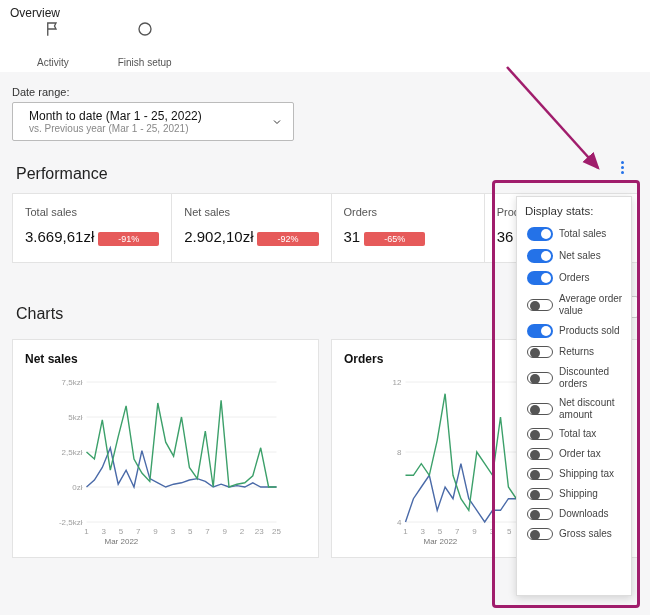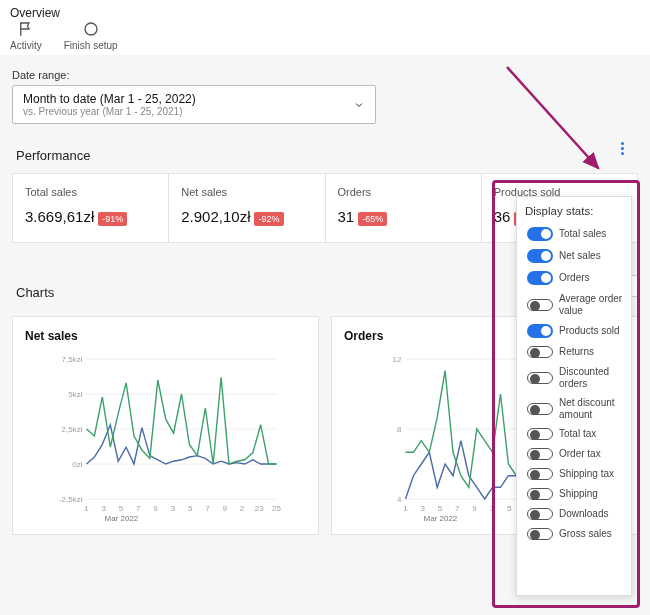--- a/index.html
+++ b/index.html
@@ -1,39 +1,39 @@
 <!DOCTYPE html>
 <html><head>
 <meta charset="utf-8">
 <style>
   * { box-sizing: border-box; }
   html, body { margin: 0; padding: 0; }
   body { width: 650px; height: 615px; font-family: -apple-system, Helvetica, Arial, sans-serif; font-size: 12px; color: #222; background: #fff; position: relative; overflow: hidden; }
   .header { display: flex; align-items: flex-start; justify-content: space-between; padding: 6px 10px 4px 10px; flex-direction: column; }
   .page-title { font-size: 12px; font-weight: 400; }
   .header-actions { display: flex; gap: 22px; }
-  .hact { display: flex; flex-direction: column; align-items: center; gap: 2px; font-size: 10px; color: #555; cursor: pointer; }
+  .hact { display: flex; flex-direction: column; align-items: center; gap: 19px; font-size: 10px; color: #555; cursor: pointer; margin-left: 27px; }
   .hact svg { width: 18px; height: 18px; }
   .main-area { background: #f6f6f7; padding: 14px 12px 10px 12px; height: 560px; }
   .dr-label { font-size: 11px; color: #333; margin-bottom: 4px; display: block; }
-  .dr-select { background: #fff; border: 1px solid #bbb; border-radius: 2px; width: 364px; padding: 6px 30px 6px 10px; position: relative; cursor: pointer; }
+  .dr-select { background: #fff; border: 1px solid #bbb; border-radius: 2px; width: 282px; padding: 6px 30px 6px 16px; position: relative; cursor: pointer; }
   .dr-main { font-size: 12px; color: #111; }
   .dr-sub  { font-size: 10px; color: #888; }
   .chev { position: absolute; right: 10px; top: 50%; transform: translateY(-50%); }
-  .section-title { font-size: 13px; margin: 24px 0 10px 4px; color: #222; }
+  .section-title { font-size: 16px; margin: 24px 0 10px 4px; color: #222; }
   .section-head { display: flex; align-items: center; justify-content: space-between; }
   .kebab { width: 20px; height: 20px; color: #2472e8; display: flex; flex-direction: column; align-items: center; justify-content: center; gap: 2px; cursor: pointer; margin-right: 6px; }
   .kebab span { width: 3px; height: 3px; border-radius: 50%; background: #2472e8; display: block; }
   .stats-row { display: flex; gap: 0; background: #fff; border: 1px solid #e3e3e3; }
   .stat-card { flex: 1; padding: 12px 12px 16px 12px; border-right: 1px solid #e3e3e3; }
   .stat-card:last-child { border-right: none; }
   .stat-label { font-size: 11px; color: #555; margin-bottom: 10px; }
   .stat-val-row { display: flex; align-items: baseline; }
   .stat-value { font-size: 15px; color: #111; }
-  .badge { font-size: 9px; color: #fff; background: #e65a5a; border-radius: 2px; padding: 2px 4px; margin-left: 4px; display: inline-block; }
+  .badge { font-size: 9px; color: #fff; background: #e65a5a; border-radius: 2px; padding: 2px 20px; margin-left: 4px; display: inline-block; }
   .charts-head { display: flex; align-items: center; justify-content: space-between; margin-top: 18px; }
   .byday { background: #fff; border: 1px solid #ccc; border-radius: 2px; padding: 4px 10px; font-size: 11px; cursor: pointer; }
   .chart-grid { display: flex; gap: 12px; margin-top: 6px; }
   .chart-card { flex: 1; background: #fff; border: 1px solid #e3e3e3; padding: 12px 8px 8px 12px; }
   .chart-title { font-size: 12px; font-weight: 600; color: #111; margin-bottom: 10px; }
   .chart-svg { width: 100%; height: 170px; }
   .axis-tick { font-size: 8px; fill: #a0a0a0; }
   .axis-label { font-size: 8px; fill: #777; }
   .grid-line { stroke: #eee; stroke-width: 1; }
   .line-a { stroke: #3ca06a; stroke-width: 1.4; fill: none; }

